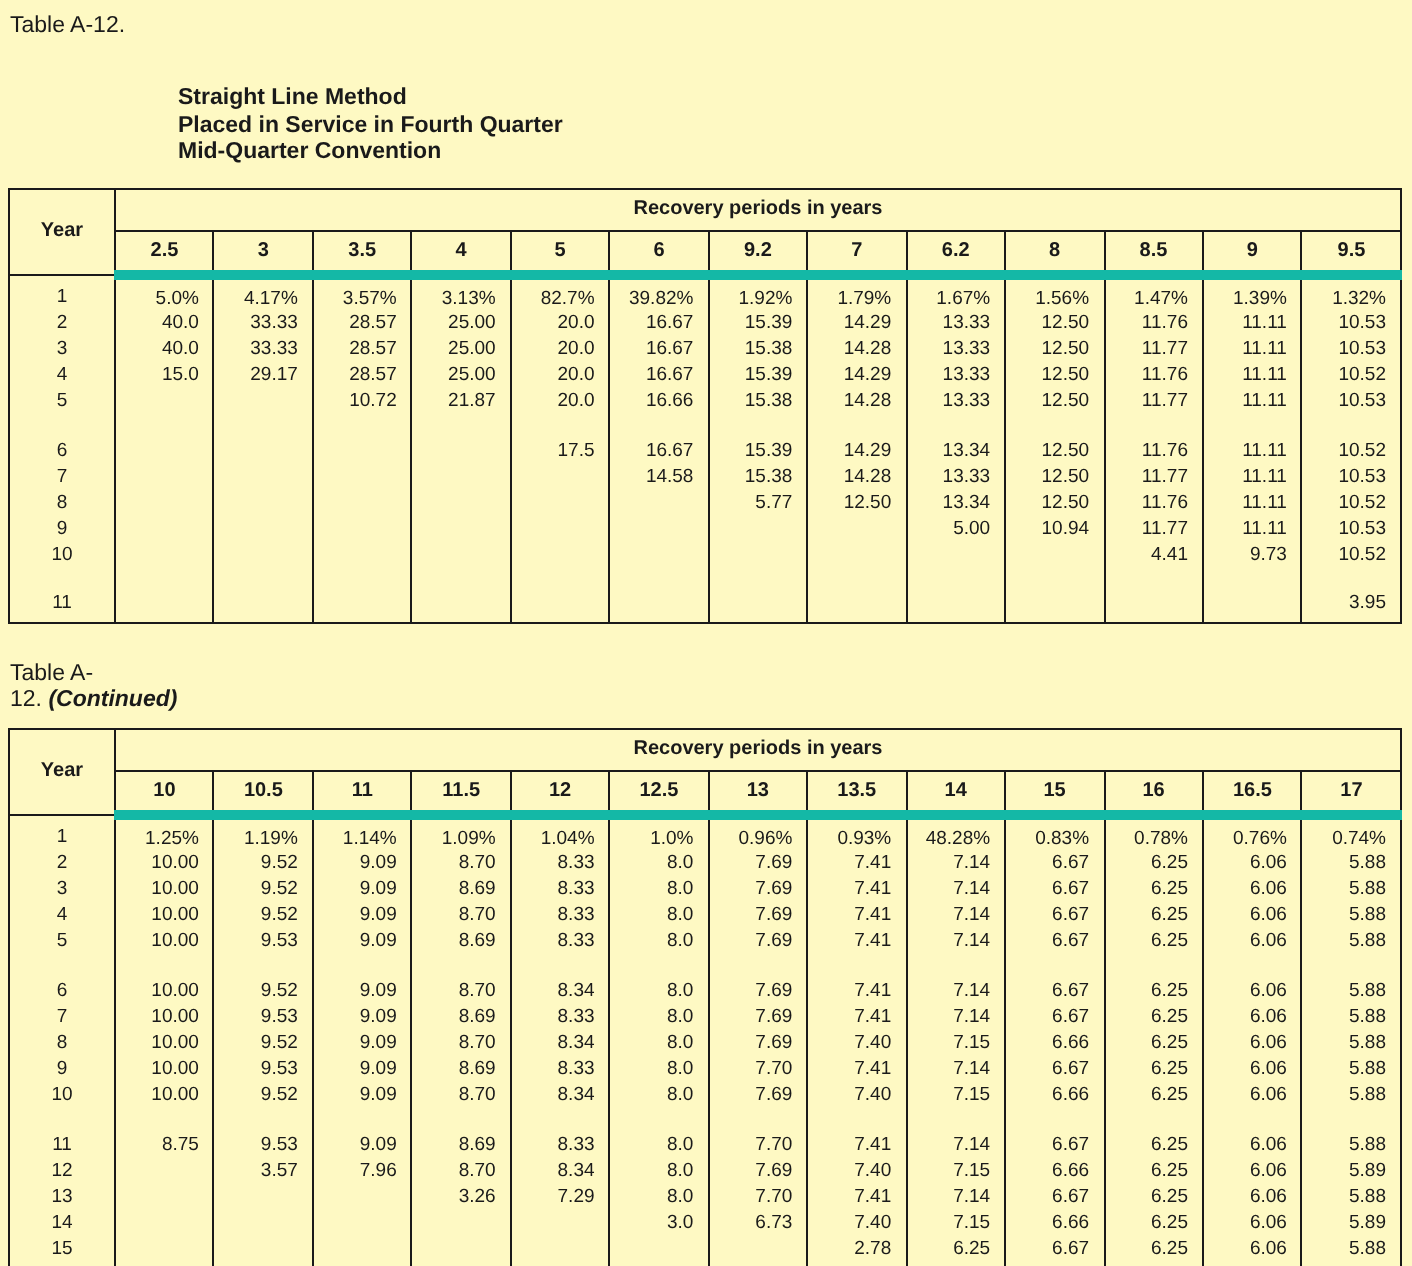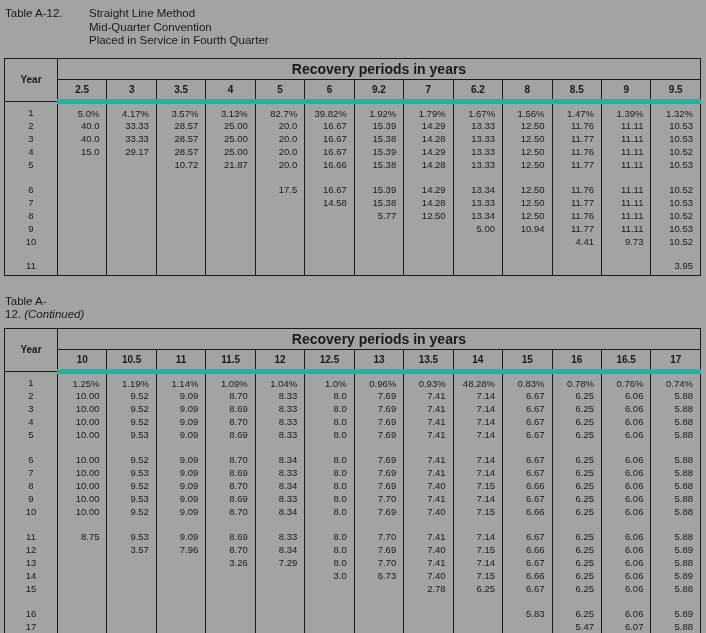--- a/index.html
+++ b/index.html
@@ -6,57 +6,57 @@
   html, body {
     width: 706px;
     background: #ffffff;
     font-family: "Liberation Sans", "DejaVu Sans", sans-serif;
     color: #1a1a1a;
   }
   .page {
     width: 706px;
     height: 633px;
     padding: 5px 4px 2px 4px;
-    background: #a3a3a3;
+    background: #fef9c3;
     overflow: hidden;
   }
   
   .table-title {
     display: flex;
     align-items: flex-start;
     font-size: 11.5px;
     line-height: 13.5px;
     margin-left: 1px;
   }
   .table-title .tbl-label {
     font-weight: normal;
     width: 84px;
     flex: 0 0 84px;
   }
-  .table-title .bold-lines { font-weight: normal; }
-  .table-title .continued { font-style: italic; font-weight: normal; }
+  .table-title .bold-lines { font-weight: bold; margin-top: 36px; }
+  .table-title .continued { font-style: italic; font-weight: bold; }
   .title-1 { margin-top: 2px; margin-bottom: 10px; }
   .title-2 { margin-top: 19px; margin-bottom: 6px; }
   
   table.a12 {
     border-collapse: collapse;
     table-layout: fixed;
     width: 697px;
     border: 1px solid #1a1a1a;
   }
   col.col-year { width: 53px; }
   th, td {
     font-size: 9.5px;
     vertical-align: middle;
     overflow: hidden;
     white-space: nowrap;
   }
   th.span-th {
     font-weight: bold;
-    font-size: 14px;
+    font-size: 10px;
     text-align: center;
     height: 21px;
     border-left: 1px solid #1a1a1a;
     border-bottom: 1px solid #1a1a1a;
   }
   th.year-th {
     font-weight: bold;
     font-size: 10px;
     text-align: center;
     border-bottom: 1px solid #1a1a1a;
@@ -85,22 +85,22 @@
 </style>
 </head>
 <body>
 
 <div class="page">
 
   <div class="table-title title-1">
     <span class="tbl-label">Table A-12.</span>
     <div class="bold-lines">
       <div>Straight Line Method</div>
+      <div>Placed in Service in Fourth Quarter</div>
       <div>Mid-Quarter Convention</div>
-      <div>Placed in Service in Fourth Quarter</div>
     </div>
   </div>
 
   <table class="a12" id="tbl0">
     <colgroup>
       <col class="col-year">
       <col span="13">
     </colgroup>
     <thead>
       <tr>

